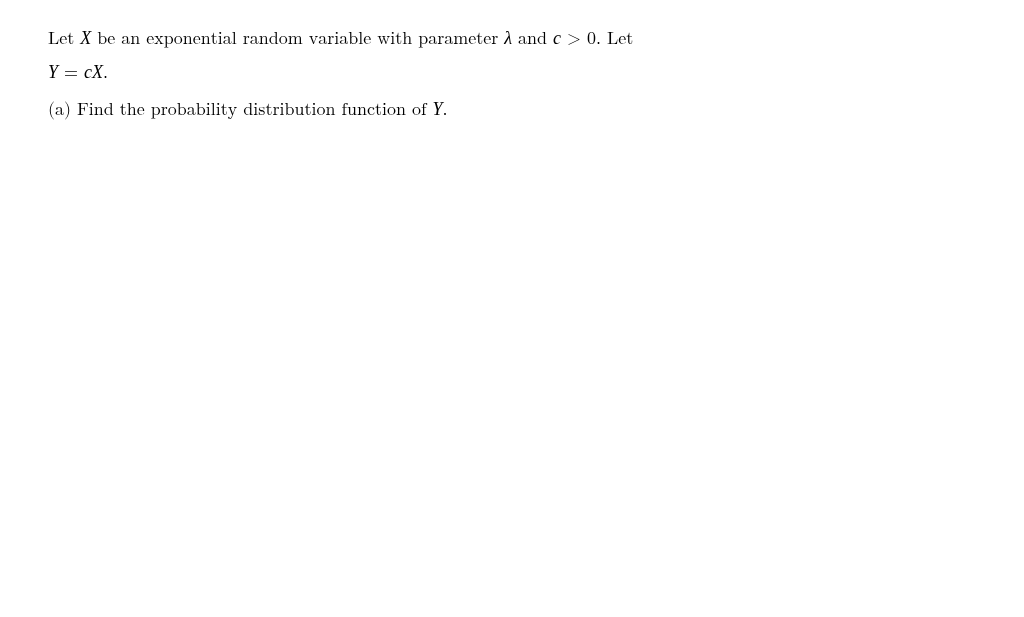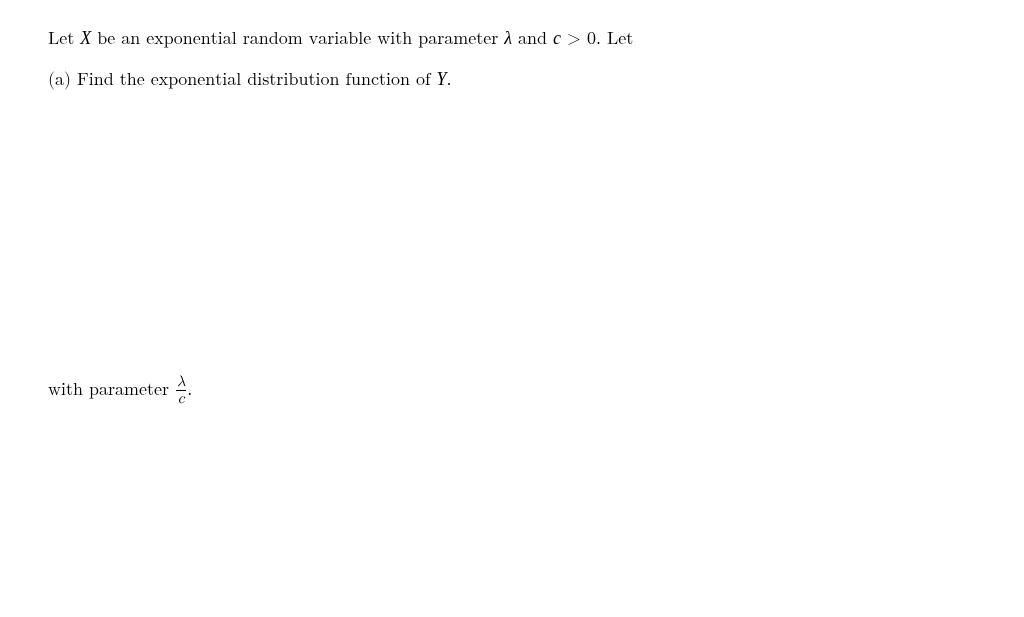--- a/index.html
+++ b/index.html
@@ -17,21 +17,21 @@
       min-height: 617px;
       padding: 24px 48px 24px 48px;
     }
 
     .content-area {
       max-width: 960px;
       line-height: 1.6;
     }
 
     .paragraph-1 {
-      margin-bottom: 12px;
+      margin-bottom: 5px;
     }
 
     .paragraph-2 {
       margin-bottom: 8px;
     }
 
     .paragraph-3 {
       margin-bottom: 280px;
     }
 
@@ -76,26 +76,23 @@
   </style>
 </head>
 <body>
 
 <div class="content-area">
 
   <div class="paragraph-1">
     <span>Let </span><span class="math-inline">X</span><span> be an exponential random variable with parameter </span><span class="math-inline">λ</span><span> and </span><span class="math-inline">c</span><span> &gt; 0. Let</span>
   </div>
 
+  <div class="paragraph-2">
+    <span class="math-inline">Y</span><span> = </span><span class="math-inline">cX</span><span>.</span>
+  </div>
 
   <div class="paragraph-3">
-    <span class="label">(a)</span><span> Find the exponential distribution function of </span><span class="math-inline">Y</span><span>.</span>
+    <span class="label">(a)</span><span> Find the probability distribution function of </span><span class="math-inline">Y</span><span>.</span>
   </div>
 
 
-  <div class="paragraph-5">
-    <span>with parameter </span><span class="fraction">
-      <span class="numerator">λ</span>
-      <span class="denominator">c</span>
-    </span><span>.</span>
-  </div>
 
 </div>
 
 </body></html>

